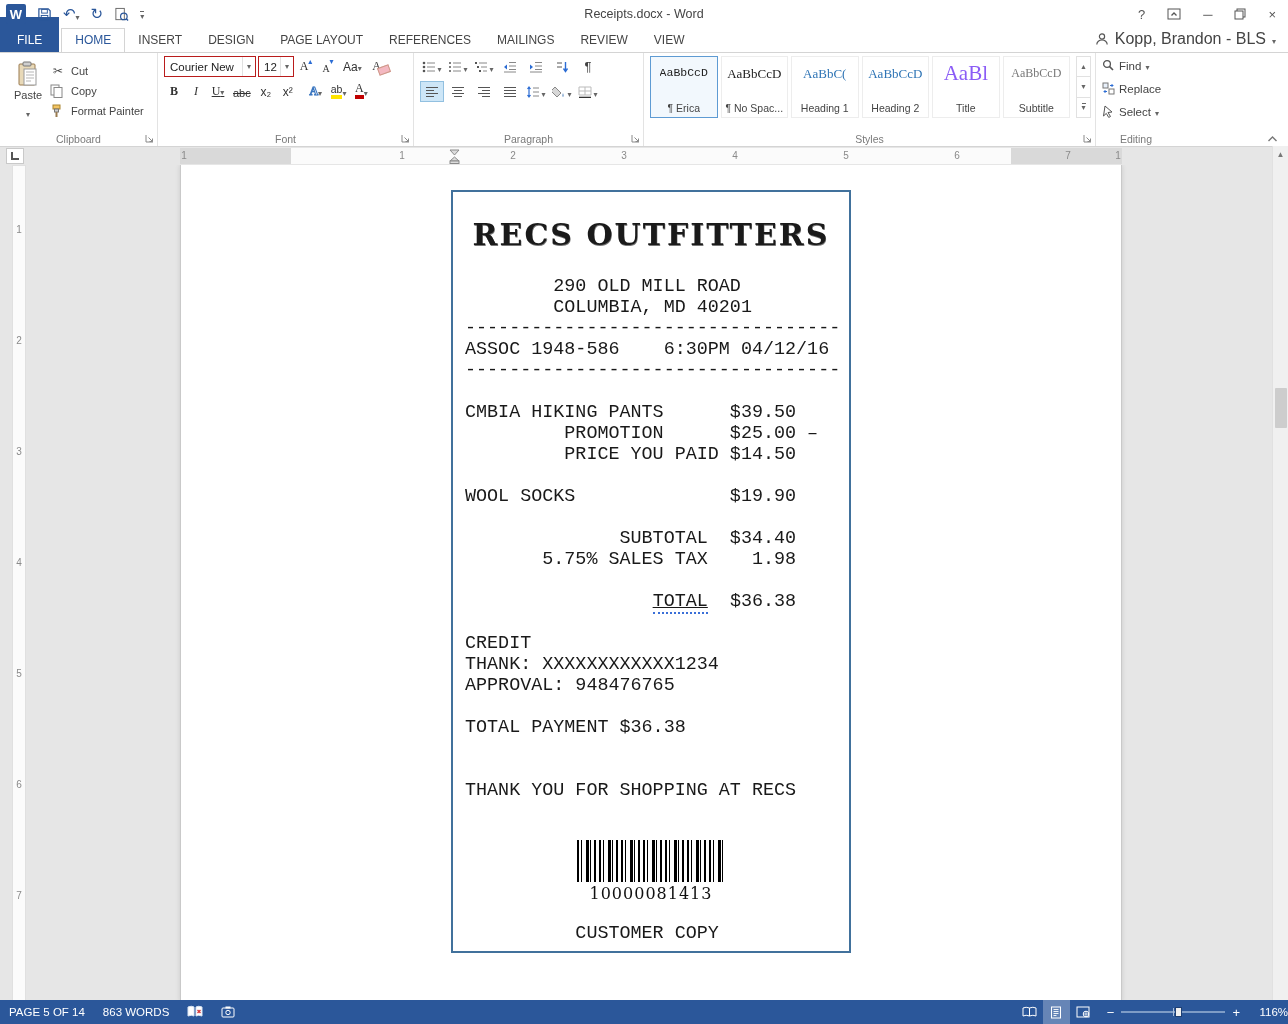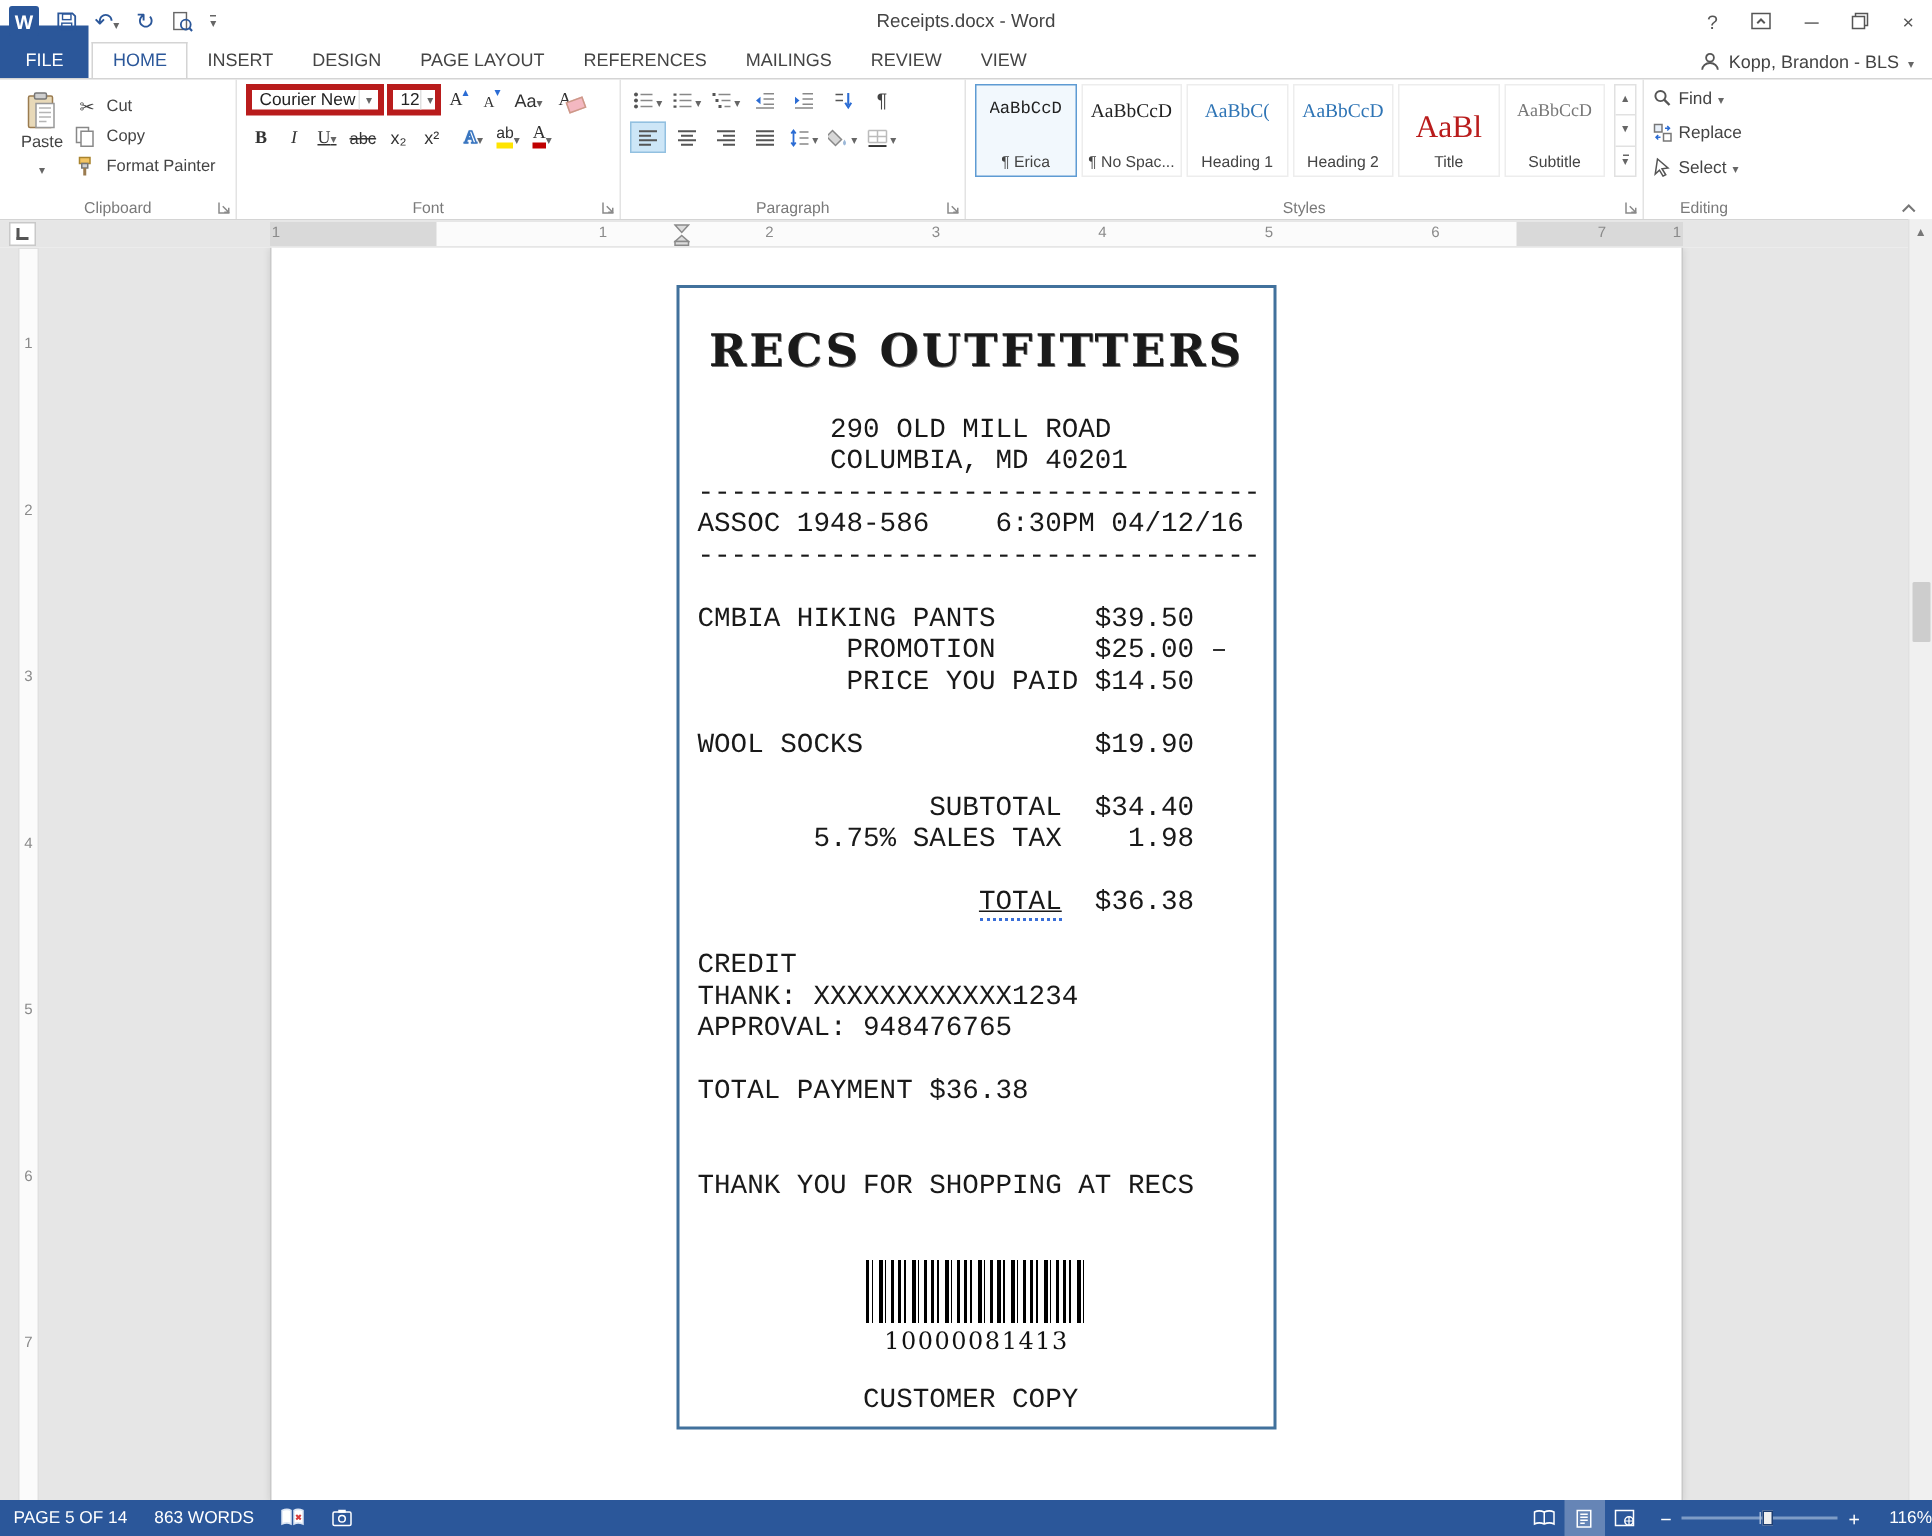--- a/index.html
+++ b/index.html
@@ -17,41 +17,41 @@
   .win-controls { margin-left:auto; display:flex; align-items:center; gap:22px; padding-right:12px; z-index:2; color:#555; font-size:13px; }
   .dd { display:inline-block; }
   .dd::after { content:"▾"; font-size:8px; color:#666; line-height:1; }
   .dd-bar::after { content:"▾"; font-size:8px; color:#666; border-top:1.5px solid #666; line-height:1; }
 
   
   .tabrow { height:24px; background:#fff; display:flex; align-items:flex-end; position:relative; }
   .tab { padding:4px 13px 5px; font-size:12px; color:#444; cursor:default; }
   .tab.file { background:#2b579a; color:#fff; padding:16px 17px 5px; margin-right:2px; }
   .tab.active { color:#2b579a; background:#fff; border:1px solid #d4d4d4; border-bottom:1px solid #fff; margin-bottom:-1px; }
-  .account { margin-left:auto; display:flex; align-items:center; gap:6px; font-size:12px; color:#444; padding-right:12px; padding-bottom:4px; }
+  .account { margin-left:auto; display:flex; align-items:center; gap:6px; font-size:16px; color:#444; padding-right:12px; padding-bottom:4px; }
 
   
   .ribbon { height:95px; background:#fff; border-top:1px solid #d4d4d4; border-bottom:1px solid #d4d4d4; display:flex; position:relative; }
   .group { position:relative; border-right:1px solid #e3e3e3; padding:3px 4px 15px 6px; }
   .group-label { position:absolute; bottom:1px; left:0; right:0; text-align:center; font-size:10.5px; color:#7a7a7a; }
   .launcher { position:absolute; right:2px; bottom:2px; width:11px; height:11px; display:flex; align-items:center; justify-content:center; }
   .rowset { display:flex; flex-direction:column; gap:4px; }
   .rrow { display:flex; align-items:center; gap:2px; }
 
   
   .g-clipboard { width:158px; display:flex; }
   .paste-btn { width:44px; height:72px; display:flex; flex-direction:column; align-items:center; gap:2px; padding-top:4px; border:1px solid transparent; }
   .btn-label { font-size:11px; color:#444; }
   .clip-col { display:flex; flex-direction:column; gap:3px; padding-top:6px; }
   .sbtn { display:flex; align-items:center; gap:5px; font-size:11px; color:#444; height:17px; white-space:nowrap; }
   .icn { width:16px; text-align:center; font-size:12px; color:#444; }
 
   
   .g-font { width:256px; }
-  .combo { display:flex; align-items:center; border:4px solid #b91c1c; background:#fff; height:21px; font-size:11.5px; color:#222; padding-left:5px; }
+  .combo { display:flex; align-items:center; border:1px solid #b91c1c; background:#fff; height:21px; font-size:11.5px; color:#222; padding-left:5px; }
   .combo .dd { margin-left:auto; padding:0 4px; border-left:1px solid #e1e1e1; height:100%; display:flex; align-items:center; }
   .fname { width:92px; }
   .fsize { width:36px; }
   .tbtn { min-width:20px; height:21px; display:flex; align-items:flex-end; justify-content:center; font-size:12px; color:#333; padding:1px 2px 2px; border:1px solid transparent; }
   .bold { font-weight:bold; font-family:"Liberation Serif",serif; }
   .italic { font-style:italic; font-family:"Liberation Serif",serif; }
   .uline { text-decoration:underline; font-family:"Liberation Serif",serif; }
   .strike { text-decoration:line-through; font-size:11px; }
   .subsup { font-size:12px; }
   .grow-shrink { position:relative; font-family:"Liberation Serif",serif; }
@@ -70,21 +70,21 @@
   .pilcrow { font-size:13px; color:#444; }
 
   
   .g-styles { width:452px; }
   .gallery { display:flex; gap:3px; }
   .scard { width:68px; height:62px; border:1px solid #ededed; background:#fff; display:flex; flex-direction:column; align-items:center; justify-content:space-between; padding:3px 2px; cursor:default; }
   .scard.selected { border:1px solid #5e9bd3; background:#f2f8fd; }
   .sprev { font-size:13px; color:#222; font-family:"Liberation Serif",serif; margin-bottom:auto; margin-top:6px; white-space:nowrap; overflow:hidden; }
   .sprev.mono { font-family:"Liberation Mono",monospace; font-size:11.5px; }
   .sprev.h { color:#2e74b5; }
-  .sprev.title { font-size:21px; color:#b91c1c; margin-top:12px; }
+  .sprev.title { font-size:21px; color:#8b5cf6; margin-top:1px; }
   .sprev.subtitle { color:#777; font-size:12px; }
   .sname { font-size:10.5px; color:#444; white-space:nowrap; overflow:hidden; }
   .gscroll { display:flex; flex-direction:column; width:15px; margin-left:3px; border:1px solid #e1e1e1; }
   .gsbtn { flex:1; display:flex; align-items:center; justify-content:center; font-size:7px; color:#666; border-bottom:1px solid #e1e1e1; }
   .gsbtn:last-child { border-bottom:none; }
 
   
   .g-editing { width:80px; }
   .ebtn { display:flex; align-items:center; gap:4px; font-size:11.5px; color:#444; height:19px; white-space:nowrap; }
   .ribbon-collapse { position:absolute; right:10px; bottom:3px; }

